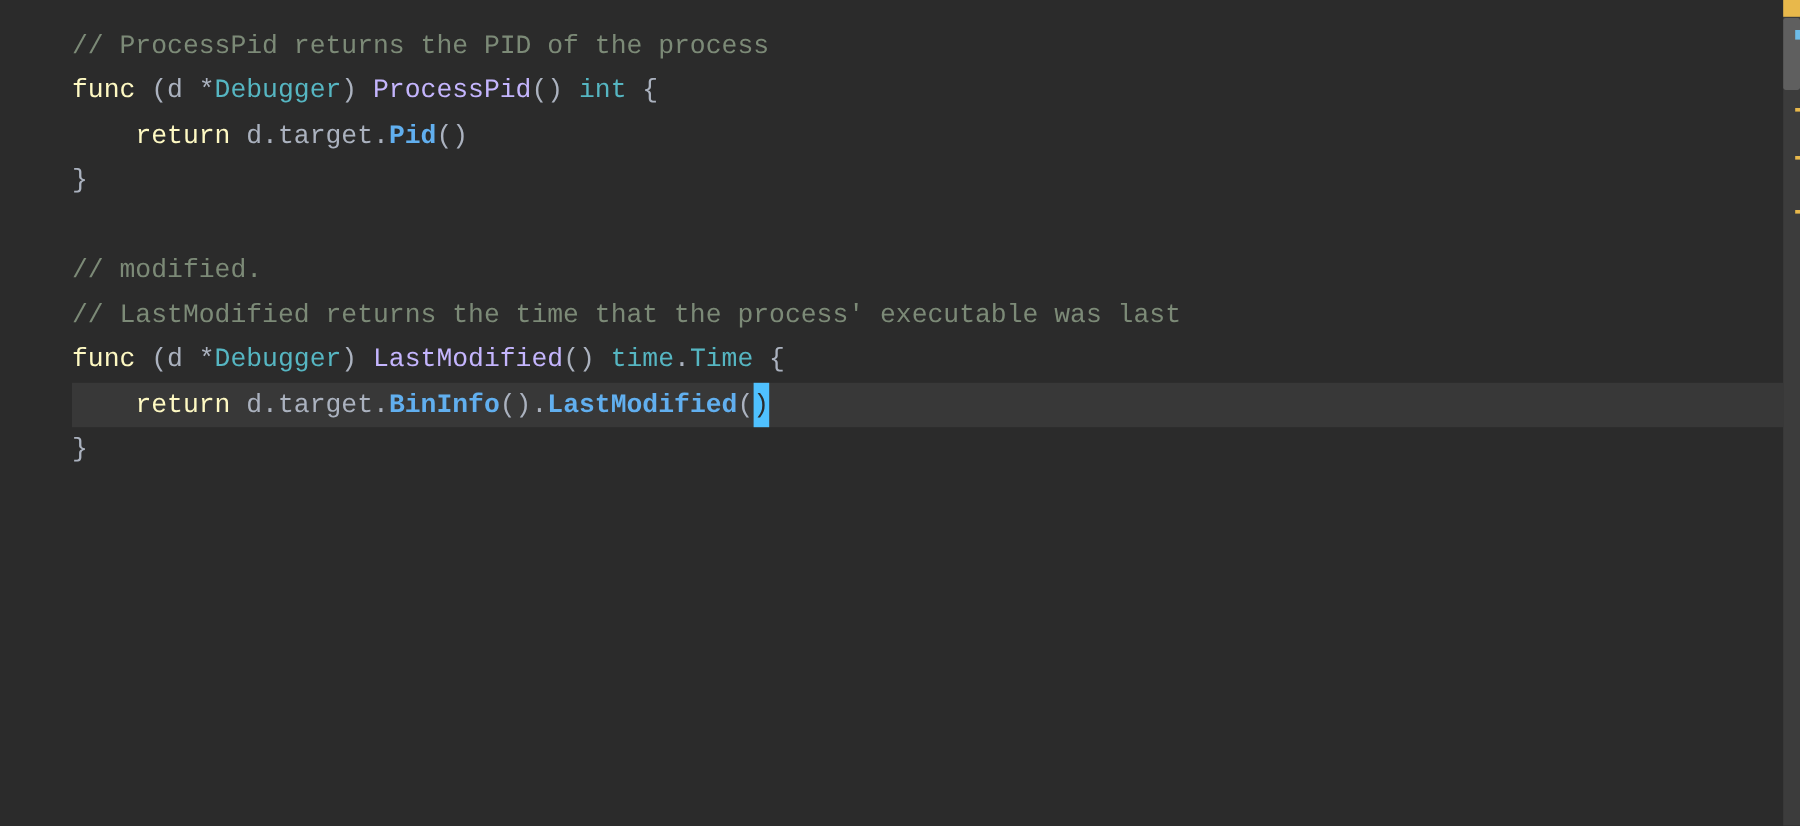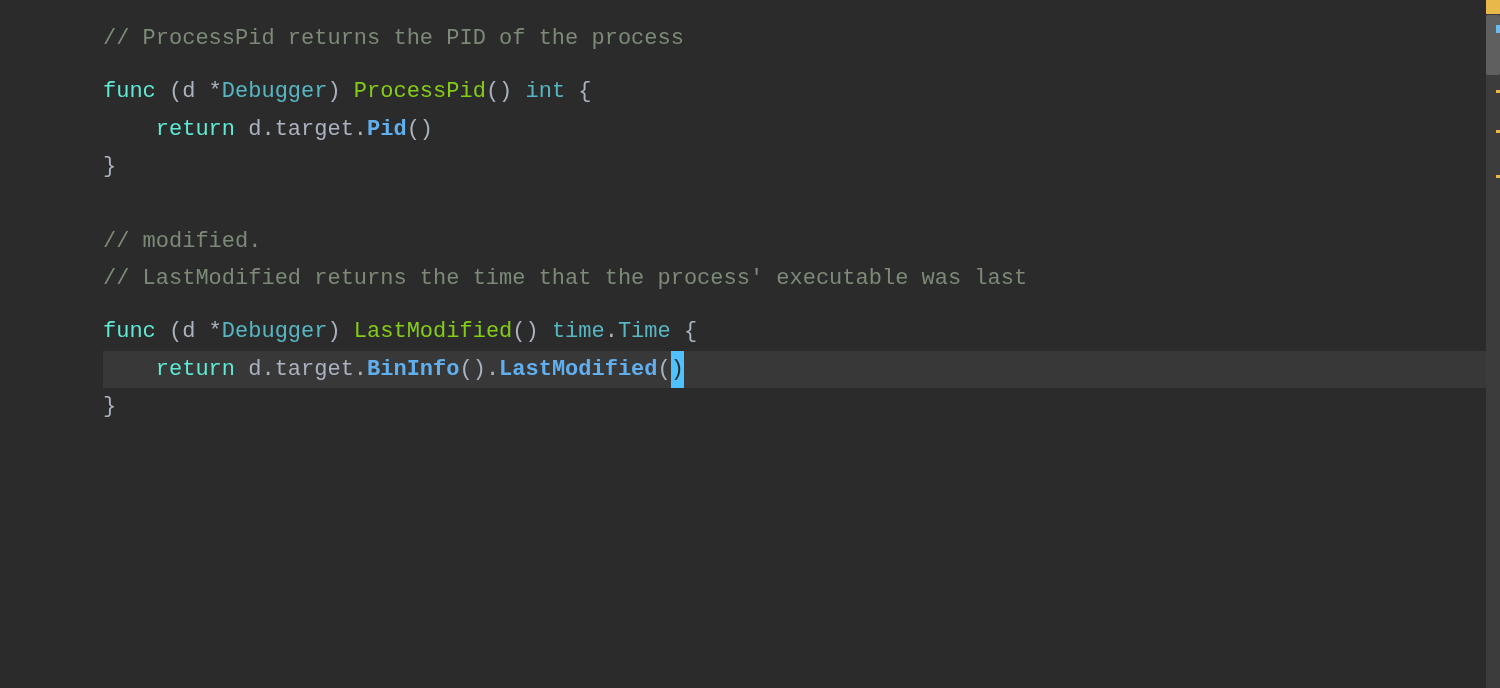--- a/index.html
+++ b/index.html
@@ -14,21 +14,20 @@
       background-color: #2b2b2b;
       font-family: 'Courier New', Courier, monospace;
       overflow: hidden;
     }
 
     .editor-container {
       display: flex;
       width: 100%;
       height: 100%;
       position: relative;
-      padding-left: 43px;
     }
 
     .code-area {
       flex: 1;
       padding: 20px 0 20px 60px;
       overflow: hidden;
       position: relative;
     }
 
     .scrollbar-minimap {
@@ -95,23 +94,23 @@
     .code-line.highlighted {
       background-color: #383838;
     }
 
     .empty-line {
       height: 37px;
     }
 
     
     .comment { color: #7c8a77; }
-    .keyword { color: #5eead4; }
+    .keyword { color: #fef9c3; }
     .type { color: #56b6c2; text-align: center; }
-    .func-name { color: #84cc16; margin-top: 16px; }
+    .func-name { color: #c4b5fd; }
     .method { color: #61afef; font-weight: bold; }
     .plain { color: #abb2bf; }
     .cursor-block {
       background-color: #4fc1ff;
       color: #2b2b2b;
       display: inline-block;
     }
 
     .corner-box {
       position: absolute;

